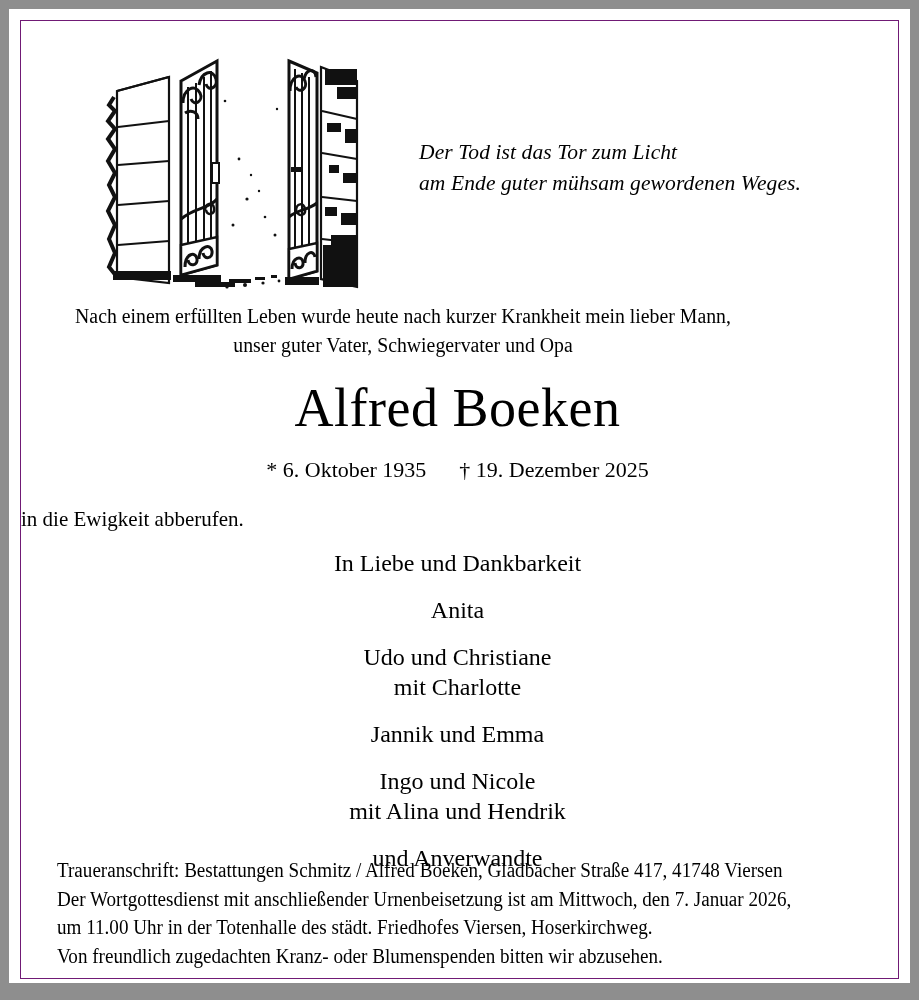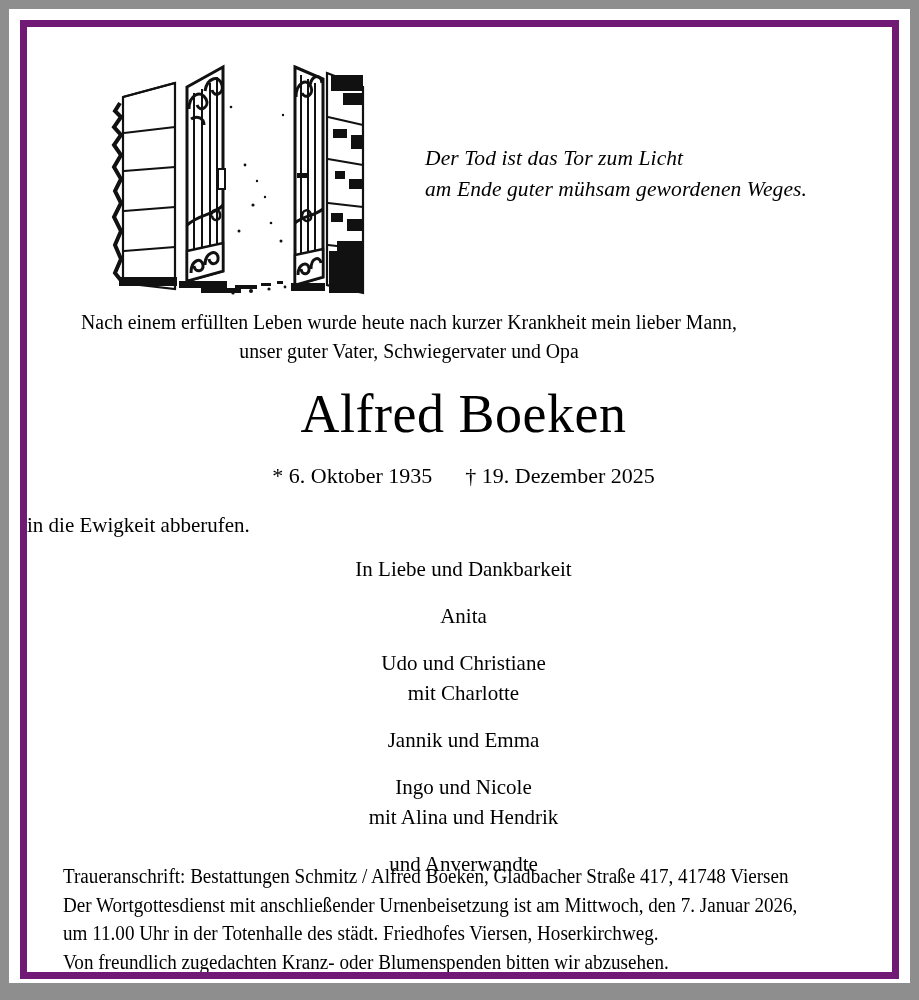--- a/index.html
+++ b/index.html
@@ -27,21 +27,21 @@
     left: 9px; top: 9px;
     width: 901px; height: 974px;
     background: #ffffff;
   }
   .notice {
     position: absolute;
     left: 20px; top: 20px;
     width: 879px;
     height: 959px;
     background: #ffffff;
-    border: 7px solid #701a75;
+    border: 1px solid #701a75;
     box-sizing: border-box;
     overflow: hidden;
   }
   .inner {
     position: relative;
     width: 100%;
     height: 100%;
   }
 
   
@@ -128,21 +128,21 @@
   .family {
     position: absolute;
     left: 0;
     top: 527px;
     width: 873px;
     text-align: center;
   }
   .fam-group { margin-bottom: 17px; }
   .fam-group:last-child { margin-bottom: 8px; }
   .fam-line {
-    font-size: 21px;
+    font-size: 24px;
     line-height: 30px;
   }
 
   
   .footer {
     position: absolute;
     left: 36px;
     top: 835px;
     width: 812px;
     font-family: Liberation Serif, serif;

